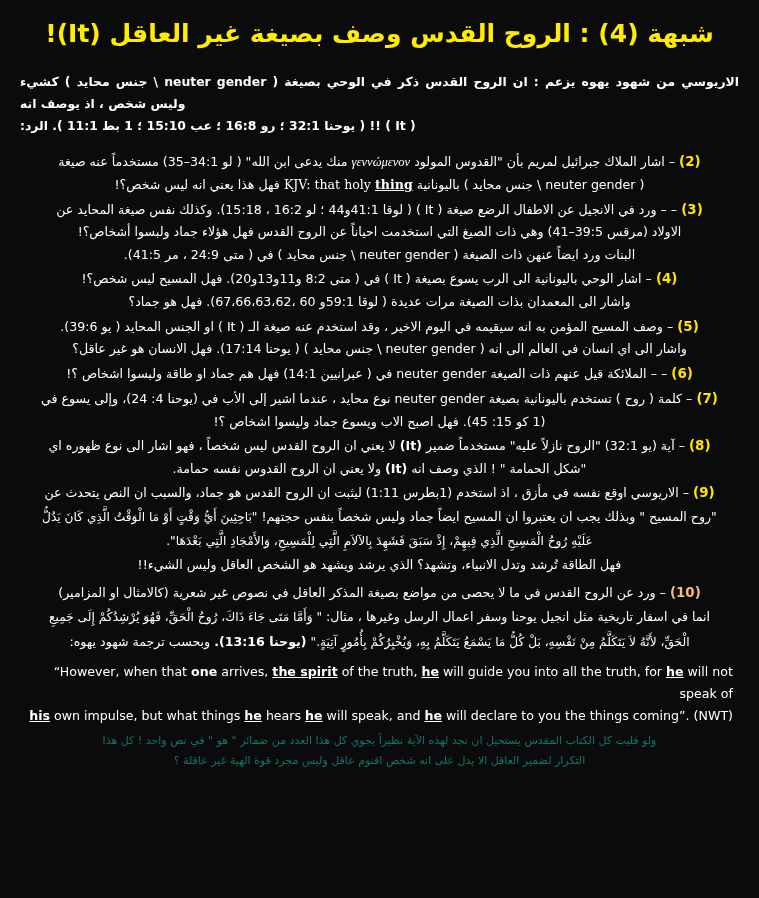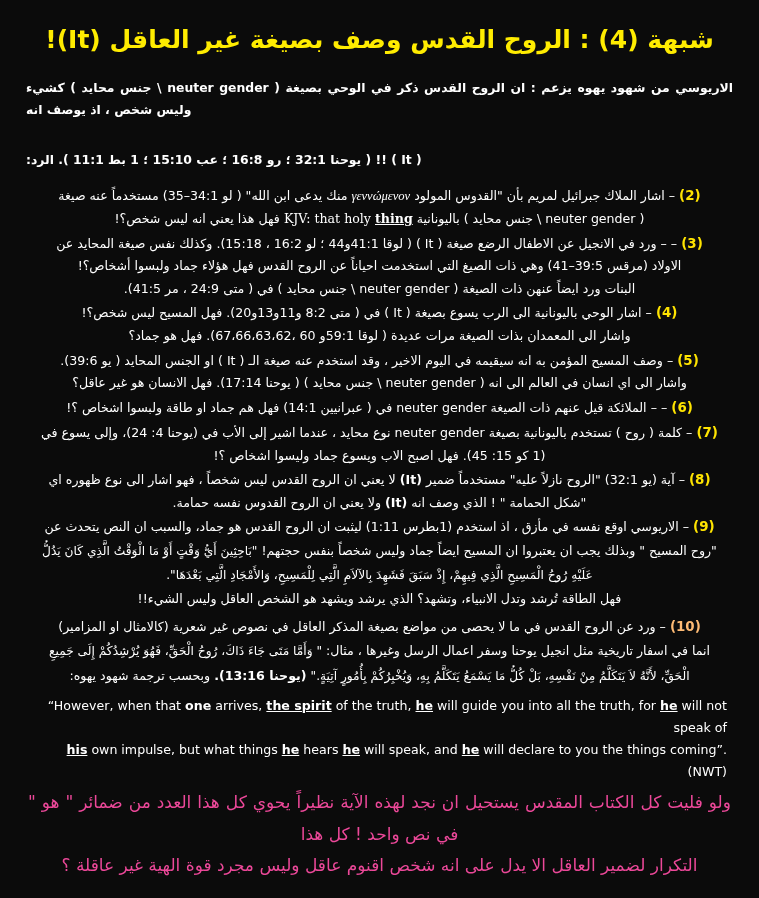--- a/index.html
+++ b/index.html
@@ -15,21 +15,21 @@
     font-family: "DejaVu Sans", "Liberation Sans", sans-serif;
     color: #ffffff;
     direction: rtl;
     text-align: right;
   }
 
   .page {
     width: 759px;
     min-height: 898px;
     background: #0b0b0b;
-    padding: 14px;
+    padding: 8px;
     box-sizing: border-box;
     position: relative;
   }
 
   
   .title-bar {
     padding: 10px 14px 4px 14px;
     text-align: center;
   }
   .doc-title {
@@ -122,42 +122,42 @@
     line-height: 1.75;
     color: #ffffff;
     padding: 6px 18px 0 18px;
   }
   .english-quote .b { font-weight: bold; }
   .english-quote .ub { font-weight: bold; text-decoration: underline; }
 
   
   .closing {
     padding: 4px 14px 0 14px;
-    font-size: 17px;
+    font-size: 11px;
     line-height: 1.85;
-    color: #ec4899;
+    color: #0f766e;
     direction: rtl;
     text-align: justify;
     text-align-last: center;
   }
 
   .spacer-sm { height: 4px; }
 </style>
 </head>
 <body style="background: rgb(11, 11, 11); color: rgb(255, 255, 255);">
 
 <div class="page">
 
   <div class="title-bar">
     <div class="doc-title" style="color: rgb(255, 236, 0);">شبهة (4) : الروح القدس وصف بصيغة غير العاقل (It)!</div>
   </div>
 
   <div class="intro">
     <div>الاريوسي من شهود يهوه يزعم : ان الروح القدس ذكر في الوحي بصيغة ( neuter gender \ جنس محايد ) كشيء وليس شخص ، اذ يوصف انه</div>
-    <div style="text-align:left; direction:rtl;margin-top:28px;">
+    <div style="text-align:left; direction:rtl;">
       <span>( It ) !!  ( يوحنا 32:1 ؛ رو 16:8 ؛ عب 15:10 ؛ 1 بط 11:1 ).</span>
       <span class="lead-in">الرد:</span>
     </div>
   </div>
 
   <div class="spacer-sm"></div>
 
   <div class="items">
 
 

